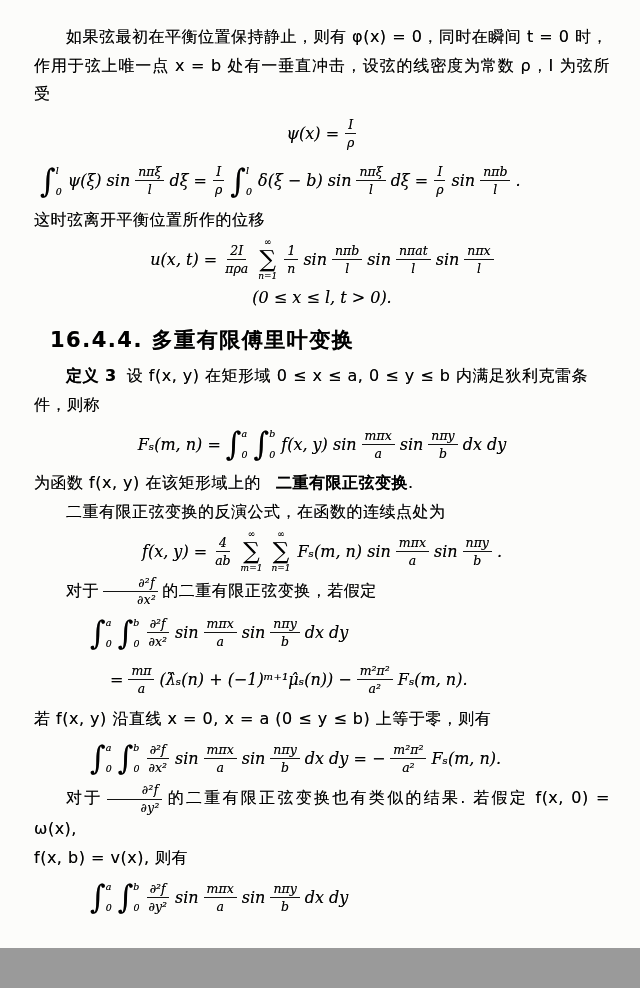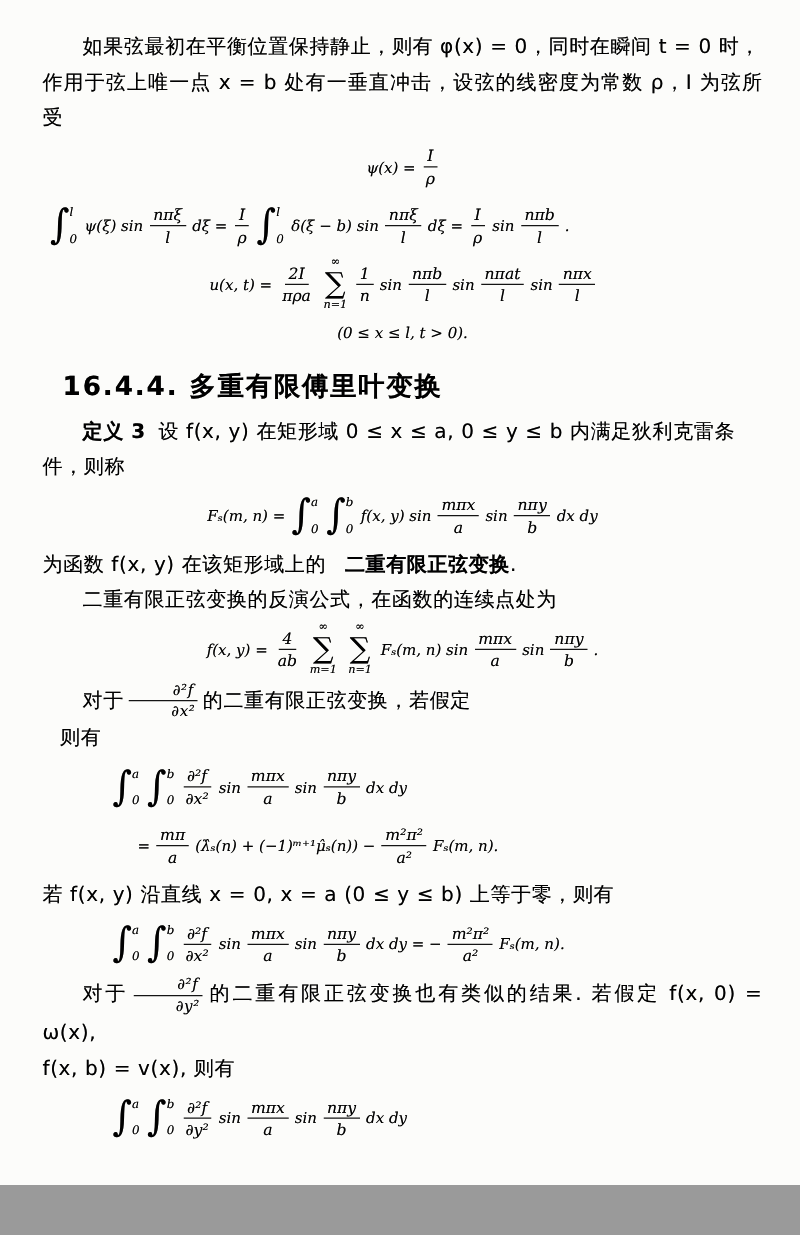--- a/index.html
+++ b/index.html
@@ -8,21 +8,21 @@
     background:#fcfcfa;color:#000000;overflow:hidden;
     padding:23px 30px 0 34px;
     font-family:"DejaVu Sans",sans-serif;
     text-shadow:0 0 0.5px rgba(0,0,0,0.55);
   }
   .para{margin:0;font-size:16px;line-height:28.5px;text-align:justify;letter-spacing:0.5px;}
   .line{display:block;}
   .ind{text-indent:32px;}
   .bd{font-weight:bold;margin-left:15px;}
   .mt,.mi{font-family:"DejaVu Serif",serif;font-style:italic;white-space:nowrap;}
-  .mt{font-size:12px;}
+  .mt{font-size:16px;}
   .formula{display:flex;align-items:center;gap:5px;margin:3px 0;min-height:44px;flex-wrap:nowrap;}
   .center{justify-content:center;}
   .fml-left{justify-content:flex-start;padding-left:6px;}
   .fml-ind{justify-content:flex-start;padding-left:56px;}
   .fml-ind2{justify-content:flex-start;padding-left:76px;}
   .condline{min-height:30px;margin-top:-2px;}
   .frac{display:inline-flex;flex-direction:column;align-items:center;
         font-family:"DejaVu Serif",serif;font-style:italic;font-size:12.5px;line-height:1.2;vertical-align:middle;}
   .frac .num{border-bottom:1.4px solid #141414;padding:0 3px 1px;}
   .frac .den{padding:1px 3px 0;}
@@ -96,20 +96,21 @@
         <span class="den">ρ</span>
       </span>
     <span class="mt">sin</span>
     <span class="frac">
         <span class="num">nπb</span>
         <span class="den">l</span>
       </span>
     <span class="mt">.</span>
   </div>
 
+  <p class="para">这时弦离开平衡位置所作的位移</p>
 
   <div class="formula center">
     <span class="mt">u(x, t) =</span>
     <span class="frac">
         <span class="num">2I</span>
         <span class="den">πρa</span>
       </span>
     <span class="sum">
         <span class="stop">∞</span>
         <span class="ssig">∑</span>
@@ -207,21 +208,20 @@
       </span>
     <span class="mt">.</span>
   </div>
 
   <p class="para ind"><span>对于</span><span class="frac pfrac">
         <span class="num">∂²f</span>
         <span class="den">∂x²</span>
       </span><span>的二重有限正弦变换，若假定</span></p>
 
 
-  <p class="para zeyou">则有</p>
 
   <div class="formula fml-ind">
     <span class="intg">
         <span class="isign">∫</span>
         <span class="ilims">
           <span class="iu">a</span>
           <span class="il">0</span>
         </span>
       </span>
     <span class="intg">

